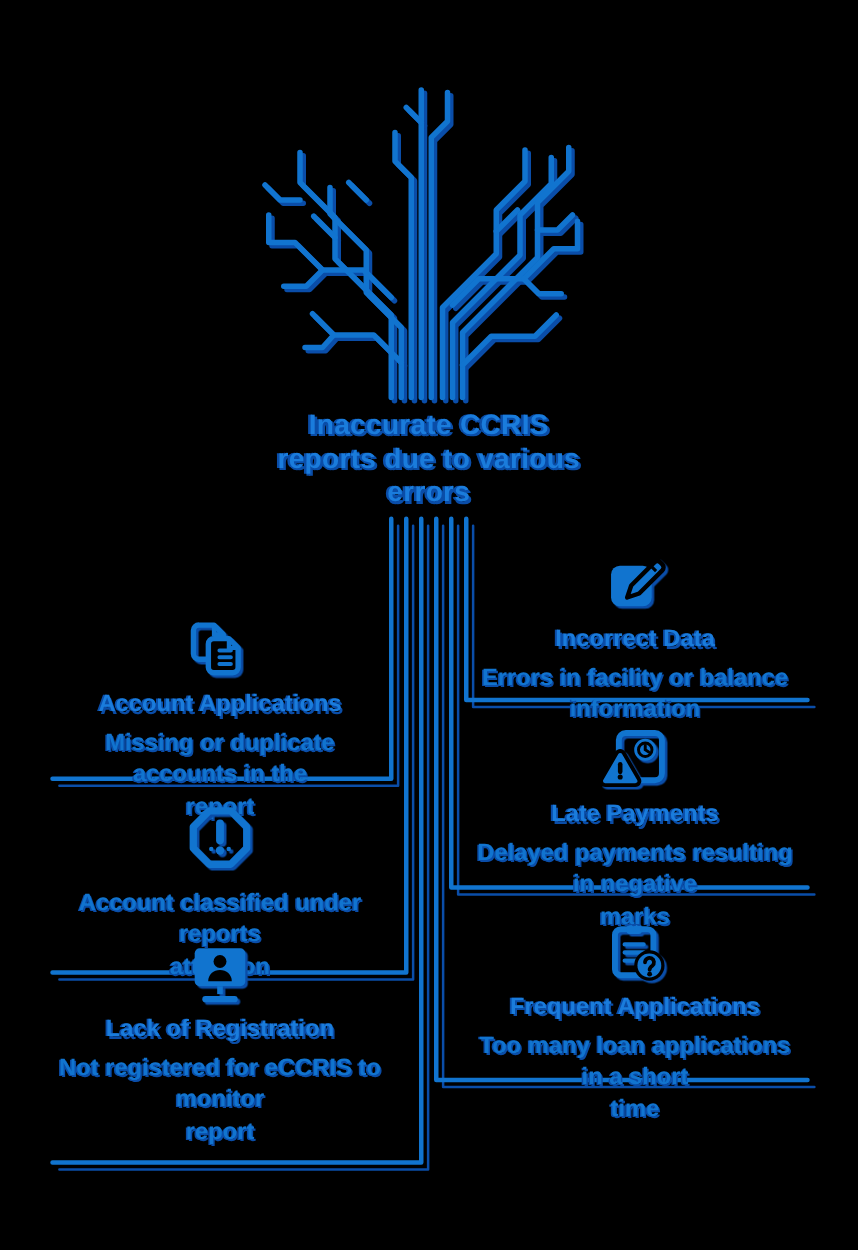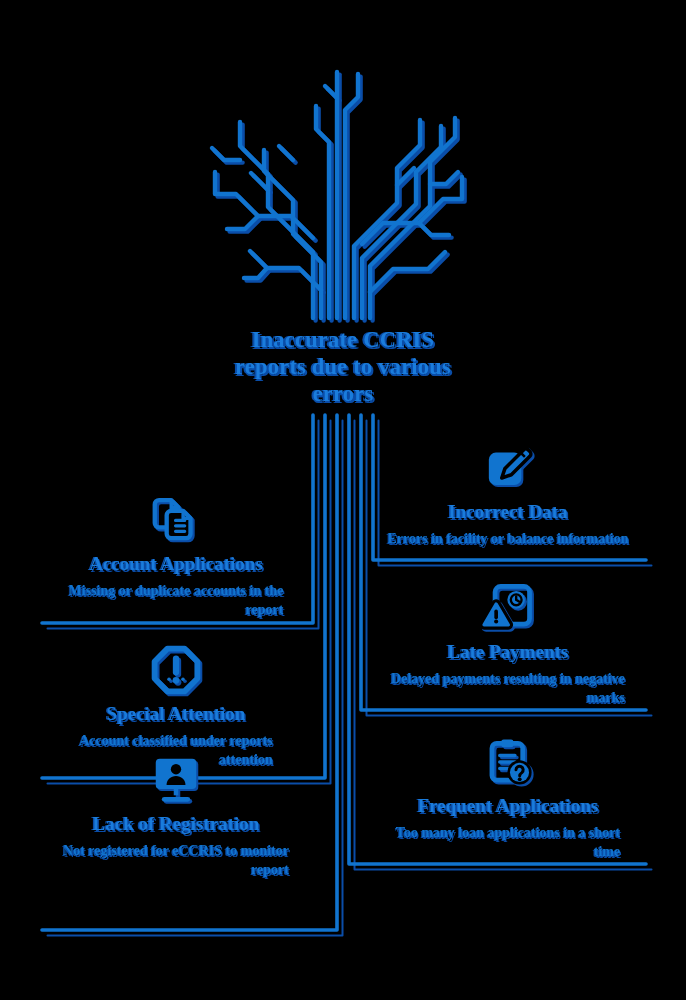--- a/index.html
+++ b/index.html
@@ -5,60 +5,60 @@
   :root{
     --background:#000000;
     --accent:#1174CF;
     --accent_bright:#1A7CDC;
     --shadow:#0A4DA8;
   }
   html,body{margin:0;padding:0;background:var(--background);}
   .canvas{
     position:relative;width:686px;height:1000px;overflow:hidden;
     background:var(--background);
-    font-family:Liberation Serif, serif;
+    font-family:Liberation Sans, sans-serif;
   }
   svg{display:block;}
   .layer{position:absolute;left:0;top:0;}
 
   
   .lmain{stroke:var(--accent);stroke-width:4.4;fill:none;stroke-linecap:round;stroke-linejoin:round;}
   .lecho{stroke:var(--shadow);stroke-width:4.4;fill:none;stroke-linecap:round;stroke-linejoin:round;}
   .bmain{stroke:var(--accent);stroke-width:3.6;fill:none;stroke-linecap:round;stroke-linejoin:round;}
   .becho{stroke:var(--shadow);stroke-width:2;fill:none;stroke-linecap:round;stroke-linejoin:round;}
 
   .page-title{
     position:absolute;top:326px;left:0;width:686px;
     text-align:center;white-space:pre-line;
     font-size:22.5px;font-weight:bold;line-height:27px;letter-spacing:.2px;
     color:var(--accent_bright);
     text-shadow:-2px 0 0 var(--shadow), 2px 2px 0 var(--shadow), 0 2px 0 var(--shadow);
   }
 
   .section{
     position:absolute;display:flex;flex-direction:column;align-items:center;
-    text-align:right;
+    text-align:center;
   }
   .left-col{left:26px;width:300px;}
   .right-col{left:367px;width:282px;}
   .s-id{top:440px;} .s-lp{top:580px;} .s-fa{top:734px;}
   .s-ad{top:492px;} .s-sa{top:642px;} .s-lr{top:752px;}
 
   .icon{
     height:56px;display:flex;align-items:center;justify-content:center;
     color:var(--accent);margin-bottom:5px;
     filter:drop-shadow(2.5px 2.5px 0 var(--shadow));
   }
   .sec-title{
     margin:0;font-size:19px;font-weight:bold;line-height:22px;
     color:var(--accent_bright);
     text-shadow:-1.5px 0 0 var(--shadow), 1.5px 2px 0 var(--shadow);
   }
   .sec-sub{
-    margin:7px 0 0;font-size:14px;line-height:1.34;font-weight:bold;
+    margin:7px 0 0;font-size:19px;line-height:1.34;font-weight:bold;
     color:var(--accent);white-space:pre-line;max-width:266px;
     text-shadow:-1.2px .6px 0 var(--shadow), 1.2px 1.6px 0 var(--shadow);
   }
 </style>
 </head>
 <body>
 
 <div class="canvas">
 
   <svg class="layer" width="686" height="332" viewBox="0 0 686 332" aria-hidden="true">
@@ -175,21 +175,20 @@
   <div class="section left-col s-sa">
     <div class="icon">
       <svg width="54" height="54" viewBox="0 0 24 24">
         <polygon points="8.2,2.5 15.8,2.5 21.5,8.2 21.5,15.8 15.8,21.5 8.2,21.5 2.5,15.8 2.5,8.2" fill="none" stroke="currentColor" stroke-width="2.6" stroke-linejoin="round"></polygon>
         <line x1="12" y1="7" x2="12" y2="13" stroke="currentColor" stroke-width="2.8" stroke-linecap="round"></line>
         <circle cx="12" cy="16.6" r="1.5" fill="currentColor"></circle>
         <circle cx="8.9" cy="16.1" r="0.8" fill="currentColor"></circle>
         <circle cx="15.1" cy="16.1" r="0.8" fill="currentColor"></circle>
       </svg>
     </div>
-    <h3 class="sec-title">Special Attention</h3>
     <p class="sec-sub" style="max-width:240px">Account classified under reports
 attention</p>
   </div>
 
   <div class="section left-col s-lr">
     <div class="icon">
       <svg width="54" height="54" viewBox="0 0 24 24">
         <rect x="3" y="2.5" width="18" height="13.5" rx="1.8" fill="currentColor"></rect>
         <circle cx="12" cy="7.2" r="2.3" style="fill:var(--background)"></circle>
         <path d="M7.8,14.2 c0,-2.4 1.9,-4 4.2,-4 s4.2,1.6 4.2,4 z" style="fill:var(--background)"></path>

